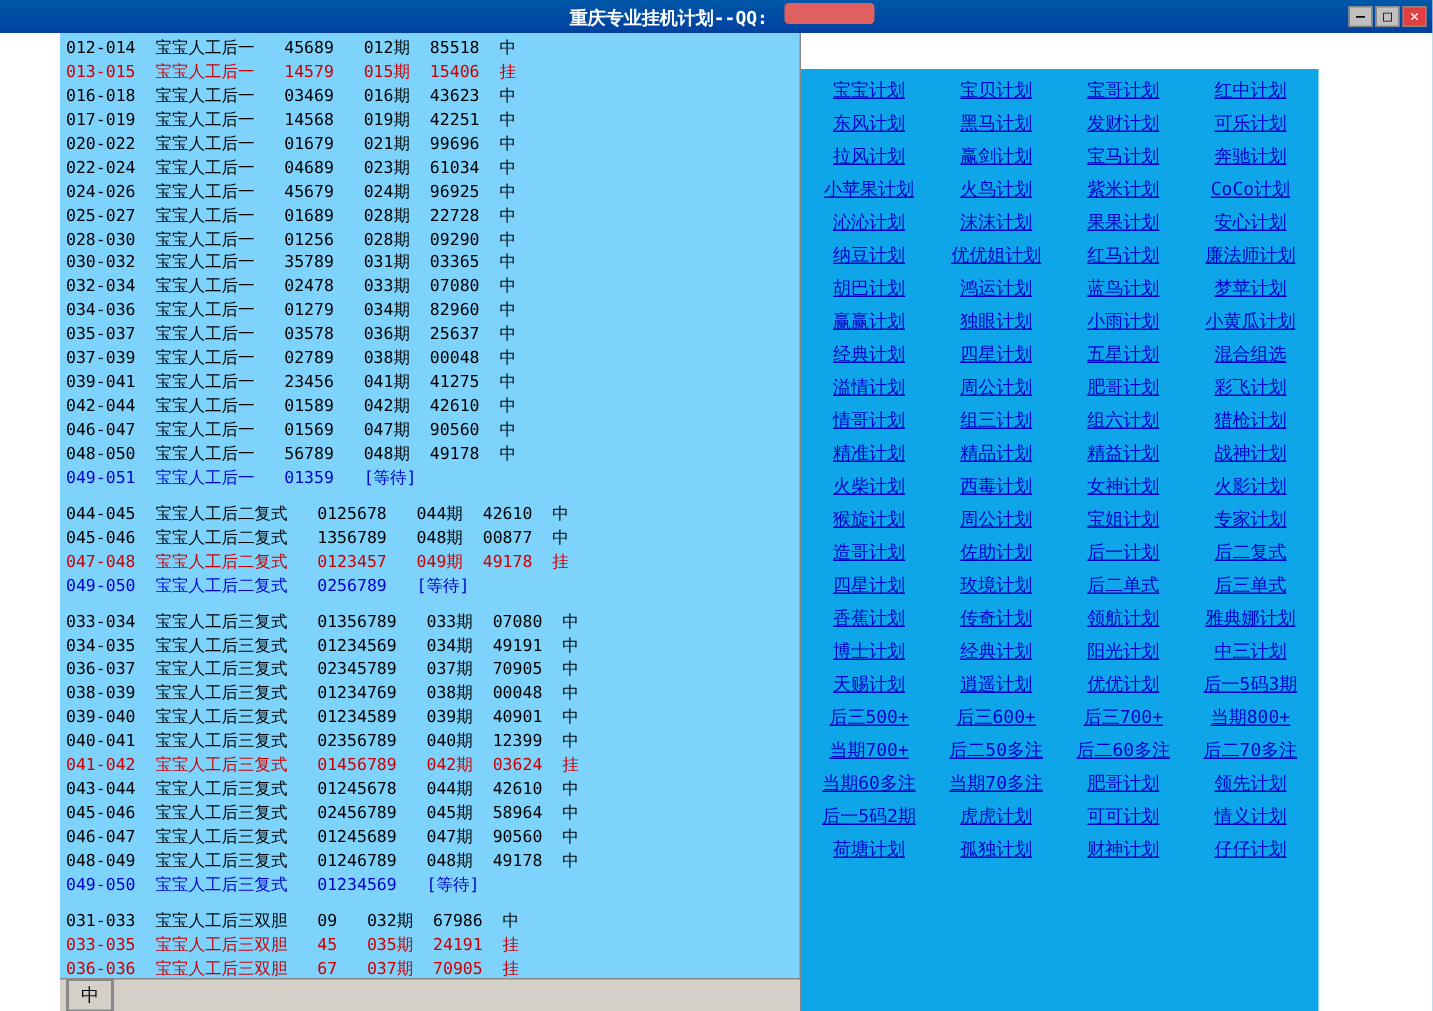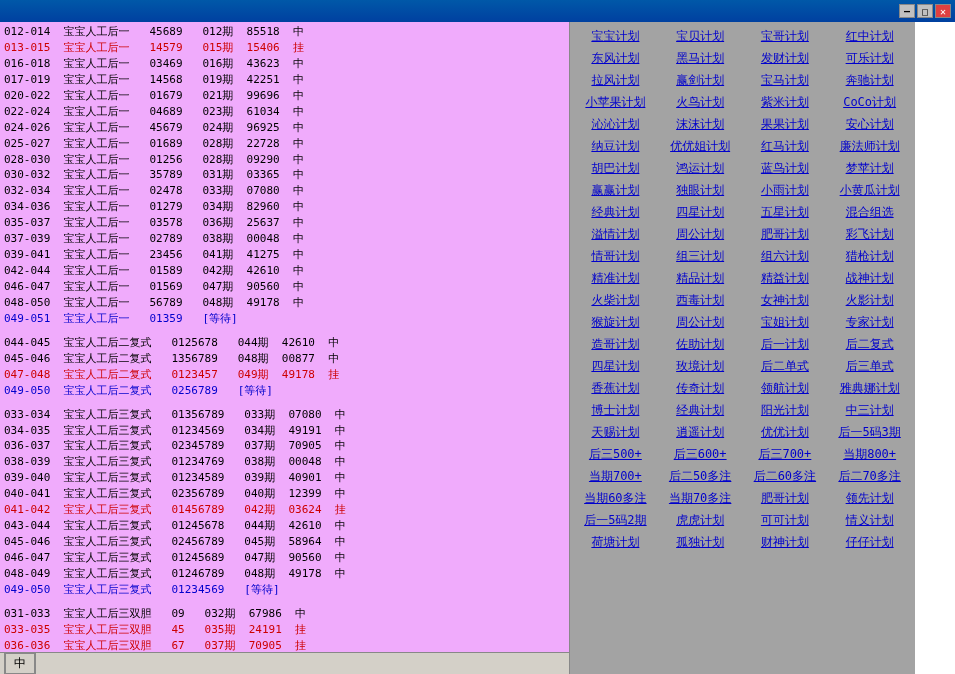--- a/index.html
+++ b/index.html
@@ -56,25 +56,26 @@
 
     
     #main {
       display: flex;
       height: calc(674px - 22px);
       background: #ffffff;
     }
 
     
     #left-panel {
-      width: 570px;
+      width: 494px;
       border-right: 1px solid #888;
-      background: #f0abfc;
+      background: #7dd3fc;
       position: relative;
       overflow: hidden;
+      margin-left: 40px;
     }
 
     #left-content {
       padding: 2px 4px;
       font-family: 'SimSun', '宋体', monospace;
       font-size: 11px;
       line-height: 1.45;
       color: #000;
       white-space: pre;
       height: 100%;
@@ -111,23 +112,24 @@
       border: 2px solid #888;
       background: #d4d0c8;
       padding: 1px 8px;
       font-size: 12px;
       cursor: pointer;
     }
 
     
     #right-panel {
       width: 345px;
-      background: #a3a3a3;
+      background: #0ea5e9;
       padding: 4px;
       overflow-y: auto;
+      margin-top: 24px;
     }
 
     .link-grid {
       display: grid;
       grid-template-columns: repeat(4, 1fr);
       gap: 1px 2px;
     }
 
     .link-item {
       color: #0000cc;
@@ -139,20 +141,24 @@
       white-space: nowrap;
       overflow: hidden;
       text-overflow: ellipsis;
     }
   </style>
 </head>
 <body>
 
 <div id="title-bar">
   <div style="width:60px"></div>
+  <div id="title-text">
+    <span>重庆专业挂机计划--QQ:</span>
+    <span id="qq-badge" style="background:#e06060;border-radius:3px;padding:1px 8px;font-size:11px;color:white;margin-left:4px;display:inline-block;min-width:60px;height:14px;"></span>
+  </div>
   <div id="title-controls">
     <div class="title-btn">—</div>
     <div class="title-btn">□</div>
     <div class="title-btn close">✕</div>
   </div>
 </div>
 
 <div id="main">
 
   <div id="left-panel">

